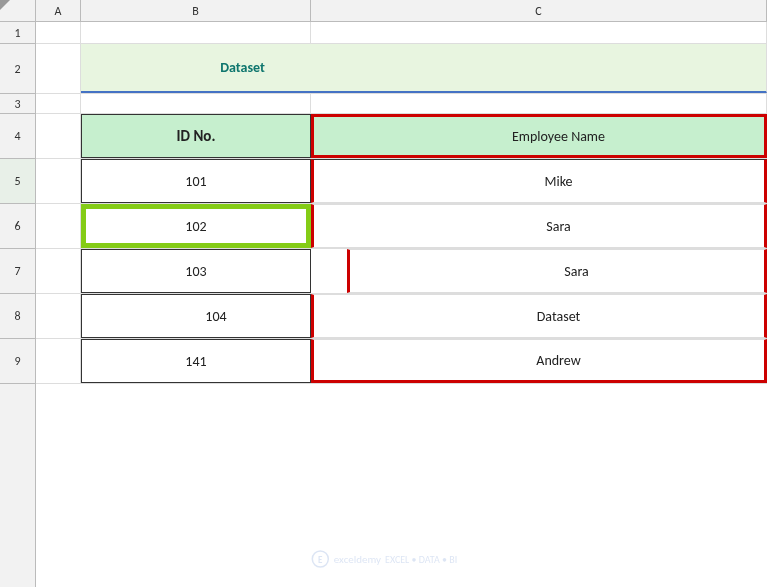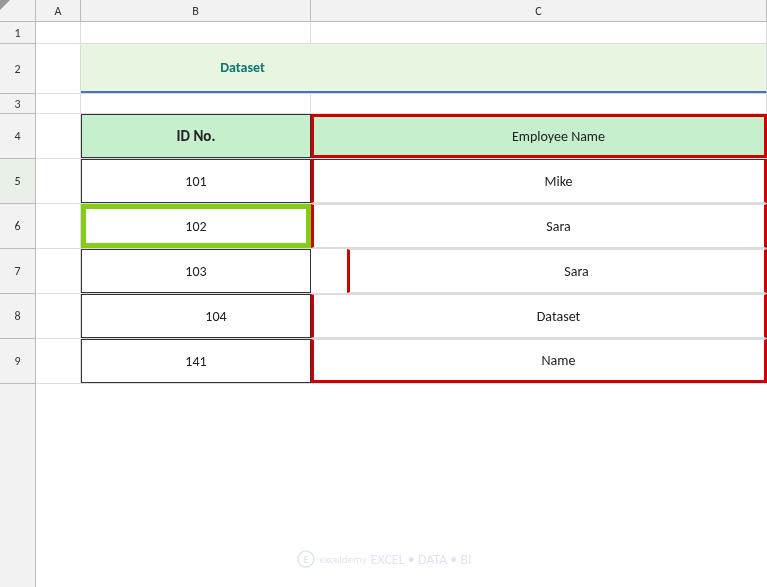--- a/index.html
+++ b/index.html
@@ -315,31 +315,31 @@
           <span>Dataset</span>
         </div>
       </div>
 
       <div class="grid-row r9 data-row">
         <div class="cell cell-a"></div>
         <div class="cell cell-b" style="border:1px solid #333; border-bottom:1px solid #333;">
           <span>141</span>
         </div>
         <div class="cell cell-c cell-c-data-last" style="border-top:1px solid #ddd; border-bottom:3px solid #cc0000; border-left:3px solid #cc0000; border-right:3px solid #cc0000;">
-          <span>Name</span>
+          <span>Andrew</span>
         </div>
       </div>
 
     </div>
   </div>
 
   <div class="watermark">
     <div class="watermark-logo">
       <svg class="watermark-icon" viewBox="0 0 20 20" fill="#4472c4">
         <circle cx="10" cy="10" r="8" stroke="#4472c4" fill="none" stroke-width="1.5"></circle>
         <text x="10" y="14" text-anchor="middle" font-size="9" fill="#4472c4" font-weight="bold">E</text>
       </svg>
       <span>exceldemy</span>
-      <span style="font-size:14px;">EXCEL • DATA • BI</span>
+      <span style="font-size:10px;">EXCEL • DATA • BI</span>
     </div>
   </div>
 
 </div>
 
 </body></html>

